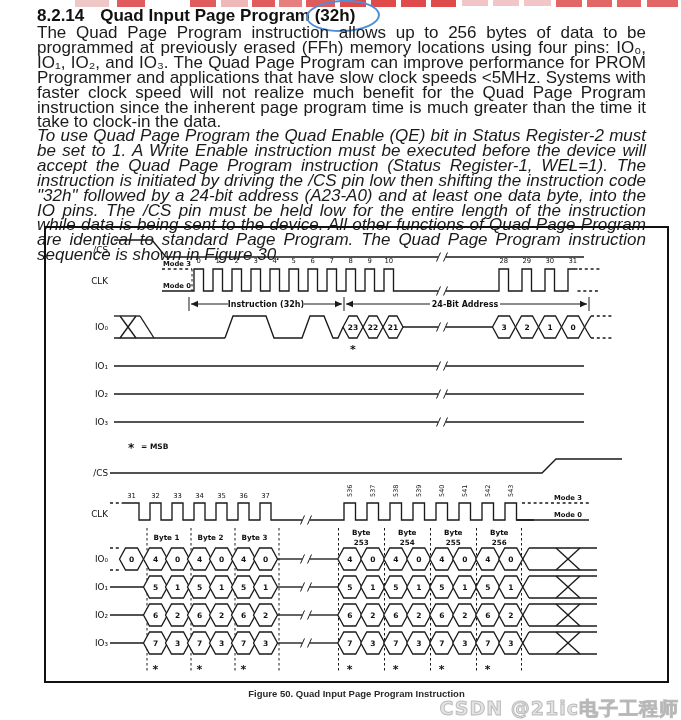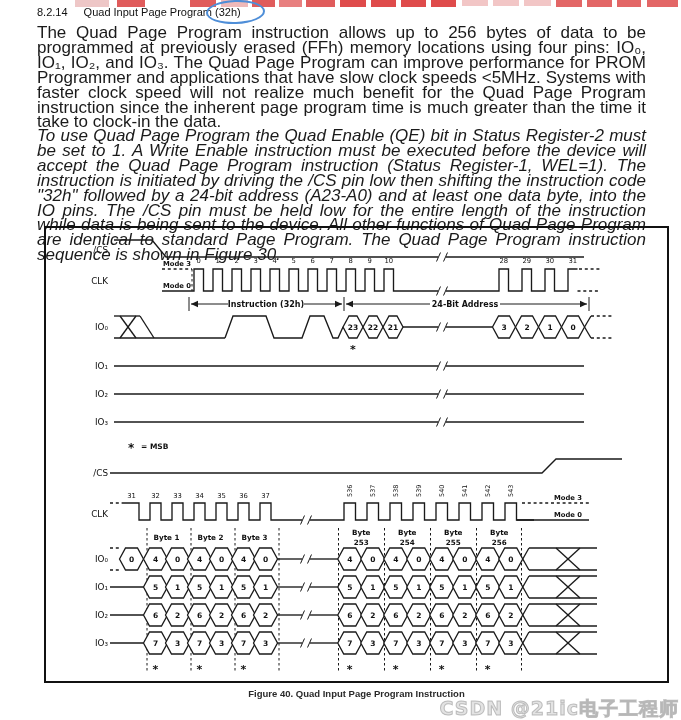--- a/index.html
+++ b/index.html
@@ -3,21 +3,21 @@
 <meta charset="utf-8">
 <style>
   html,body{margin:0;padding:0;}
   body{
     width:681px;height:720px;position:relative;background:#ffffff;
     font-family:"Liberation Sans","DejaVu Sans",sans-serif;color:#1c1c1c;
     overflow:hidden;
   }
   #top-artifacts{position:absolute;left:0;top:0;width:681px;height:10px;}
   #top-artifacts div{position:absolute;top:0;}
-  .heading{position:absolute;left:37px;top:6px;font-size:11px;font-weight:normal;color:#111;white-space:nowrap;}
+  .heading{position:absolute;left:37px;top:6px;font-size:17px;font-weight:bold;color:#111;white-space:nowrap;}
   .heading .num{display:inline-block;margin-right:16px;}
   .heading .code{position:relative;display:inline-block;}
   .ellipse{
     position:absolute;left:-9px;right:-24px;top:-6px;bottom:-6px;
     border:2.6px solid #4e8ed8;border-radius:50%;
     transform:rotate(-2deg);pointer-events:none;
   }
   .para{
     position:absolute;left:37px;width:609px;
     font-size:17px;line-height:14.9px;text-align:justify;color:#1a1a1a;
@@ -408,15 +408,15 @@
       <text x="111.5" y="447" font-size="11" text-anchor="middle" fill="#111" font-family="&quot;DejaVu Sans&quot;,&quot;Liberation Sans&quot;,sans-serif" font-weight="bold">*</text>
       <text x="155.5" y="447" font-size="11" text-anchor="middle" fill="#111" font-family="&quot;DejaVu Sans&quot;,&quot;Liberation Sans&quot;,sans-serif" font-weight="bold">*</text>
       <text x="199.5" y="447" font-size="11" text-anchor="middle" fill="#111" font-family="&quot;DejaVu Sans&quot;,&quot;Liberation Sans&quot;,sans-serif" font-weight="bold">*</text>
       <text x="305.75" y="447" font-size="11" text-anchor="middle" fill="#111" font-family="&quot;DejaVu Sans&quot;,&quot;Liberation Sans&quot;,sans-serif" font-weight="bold">*</text>
       <text x="351.75" y="447" font-size="11" text-anchor="middle" fill="#111" font-family="&quot;DejaVu Sans&quot;,&quot;Liberation Sans&quot;,sans-serif" font-weight="bold">*</text>
       <text x="397.75" y="447" font-size="11" text-anchor="middle" fill="#111" font-family="&quot;DejaVu Sans&quot;,&quot;Liberation Sans&quot;,sans-serif" font-weight="bold">*</text>
       <text x="443.75" y="447" font-size="11" text-anchor="middle" fill="#111" font-family="&quot;DejaVu Sans&quot;,&quot;Liberation Sans&quot;,sans-serif" font-weight="bold">*</text>
     </g>
   </svg>
 
-<div id="figure-caption">Figure 40. Quad Input Page Program Instruction</div>
+<div id="figure-caption">Figure 50. Quad Input Page Program Instruction</div>
 <div id="watermark-1" class="watermark">掘金技术社区 @机器学习之心AI</div>
 <div id="watermark-2" class="watermark">CSDN @21ic电子工程师</div>
 
 </body></html>

